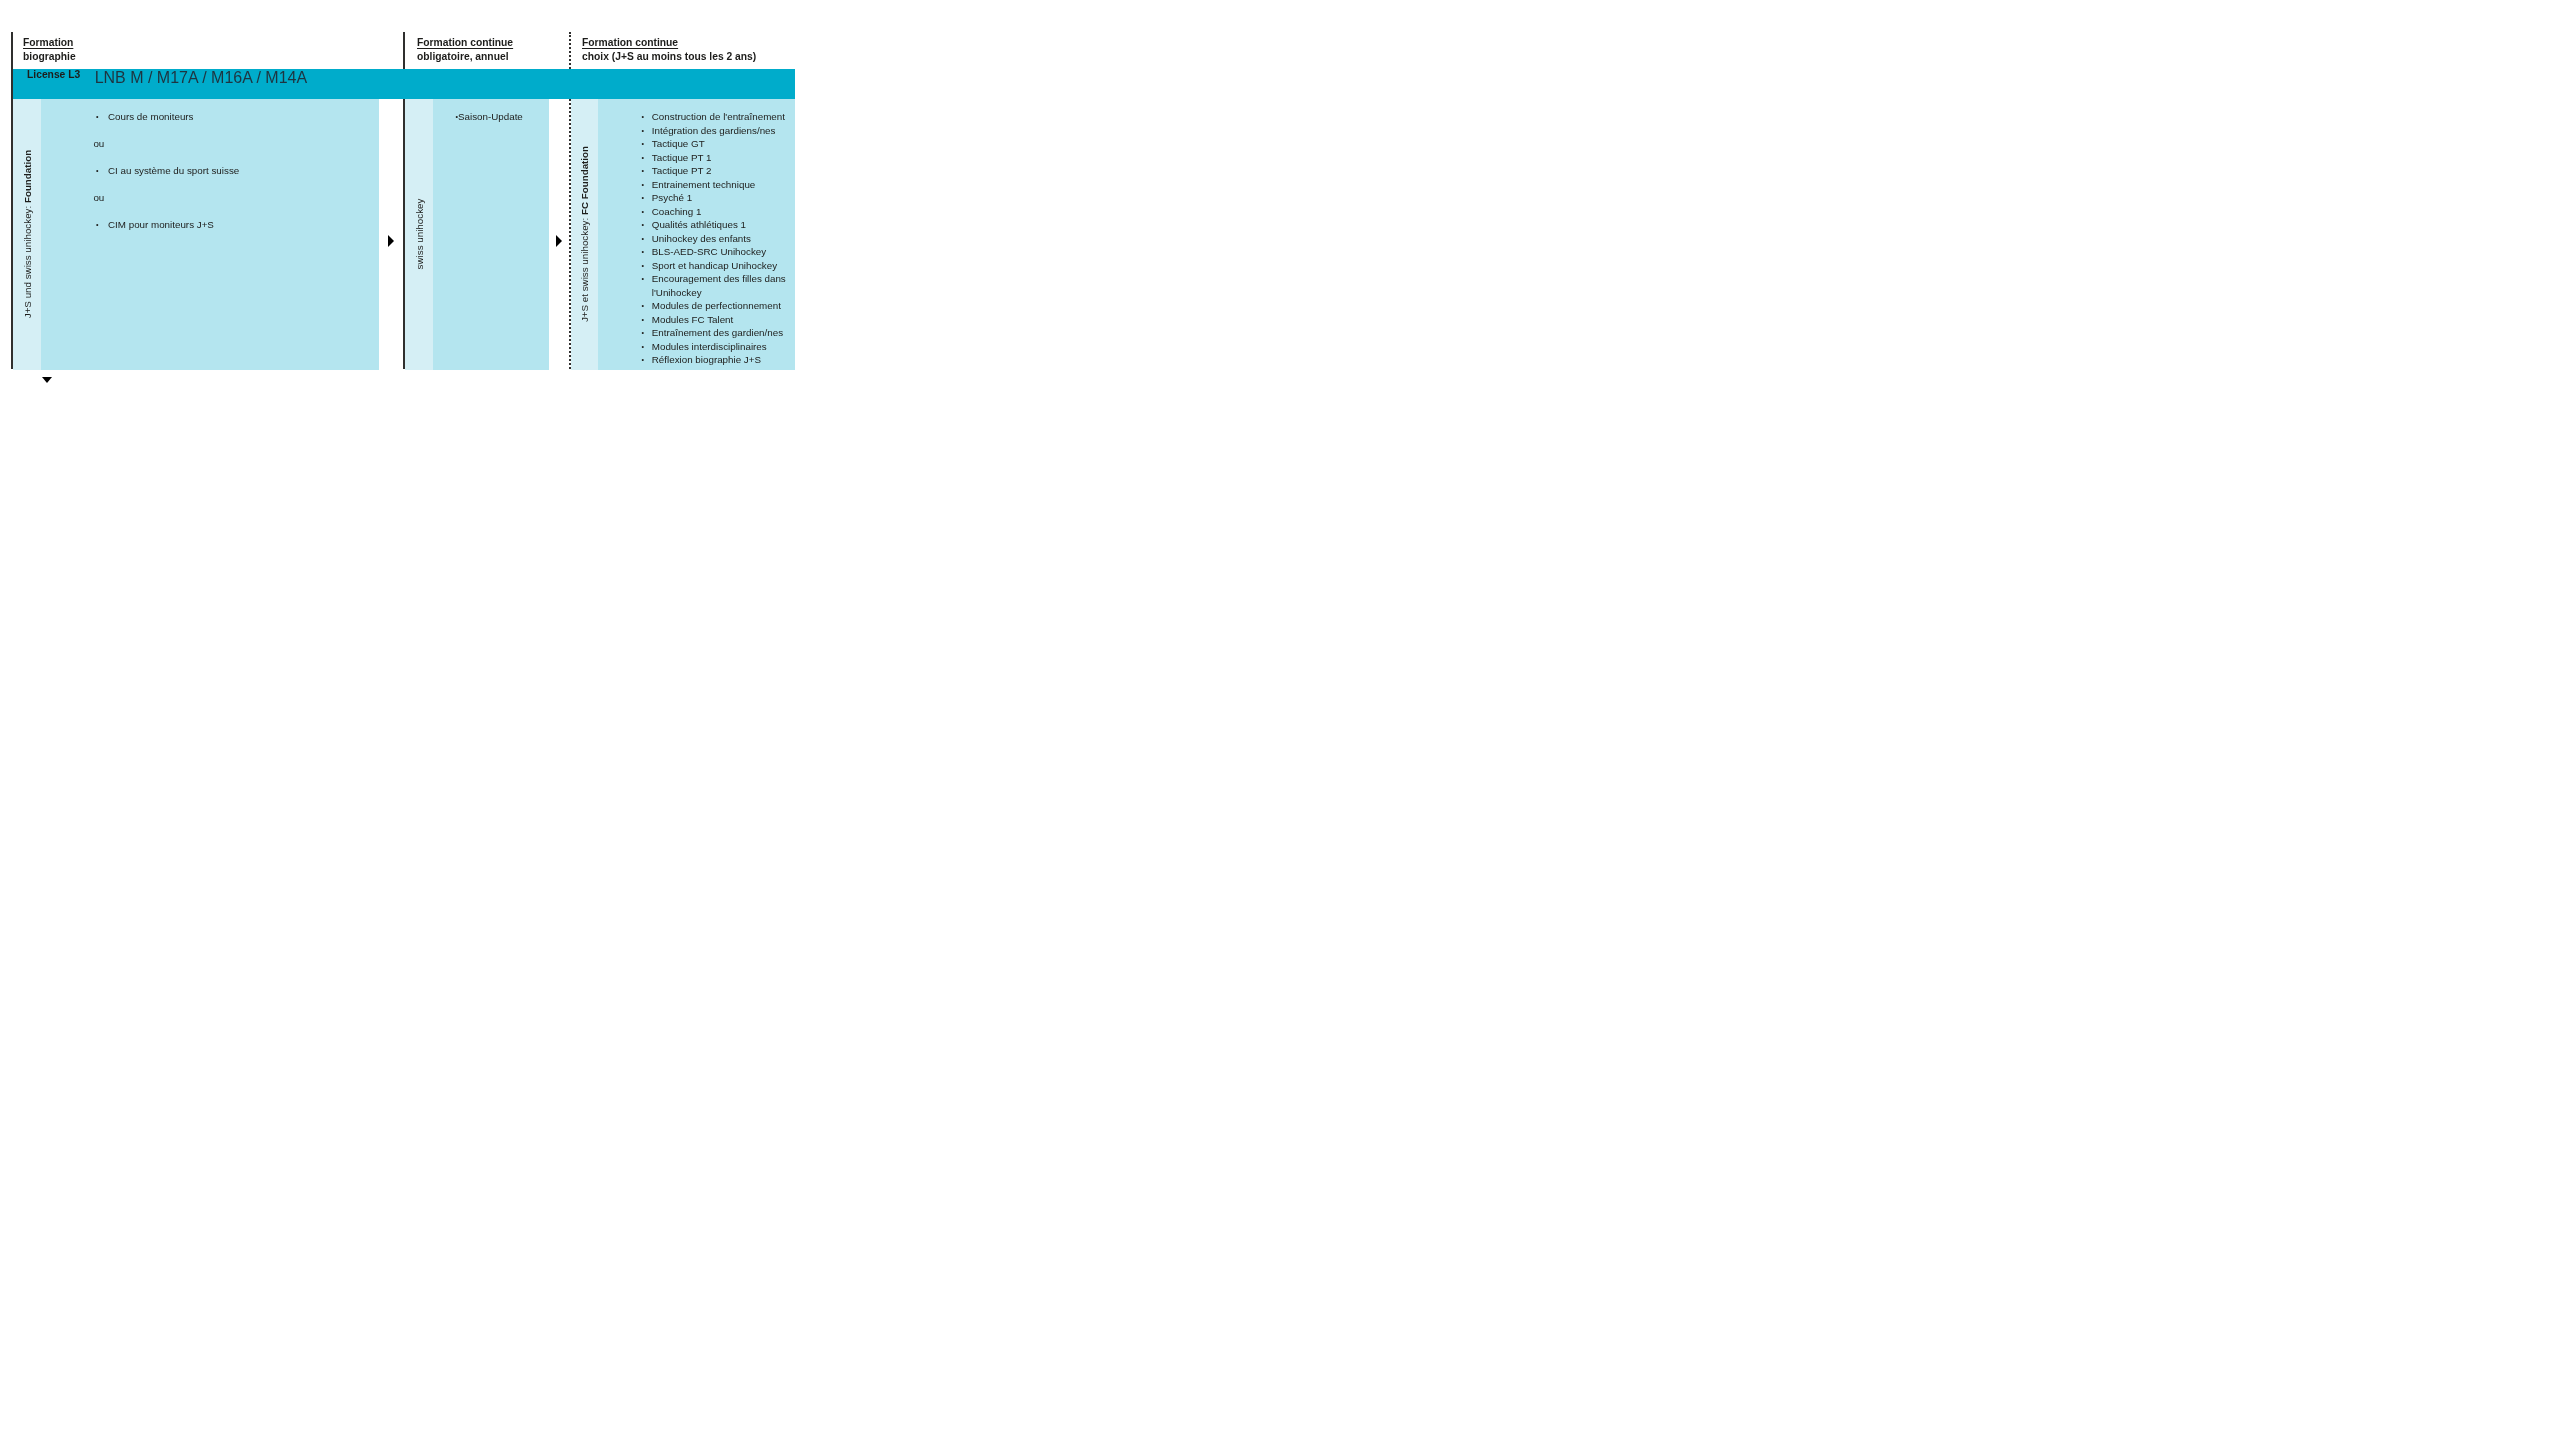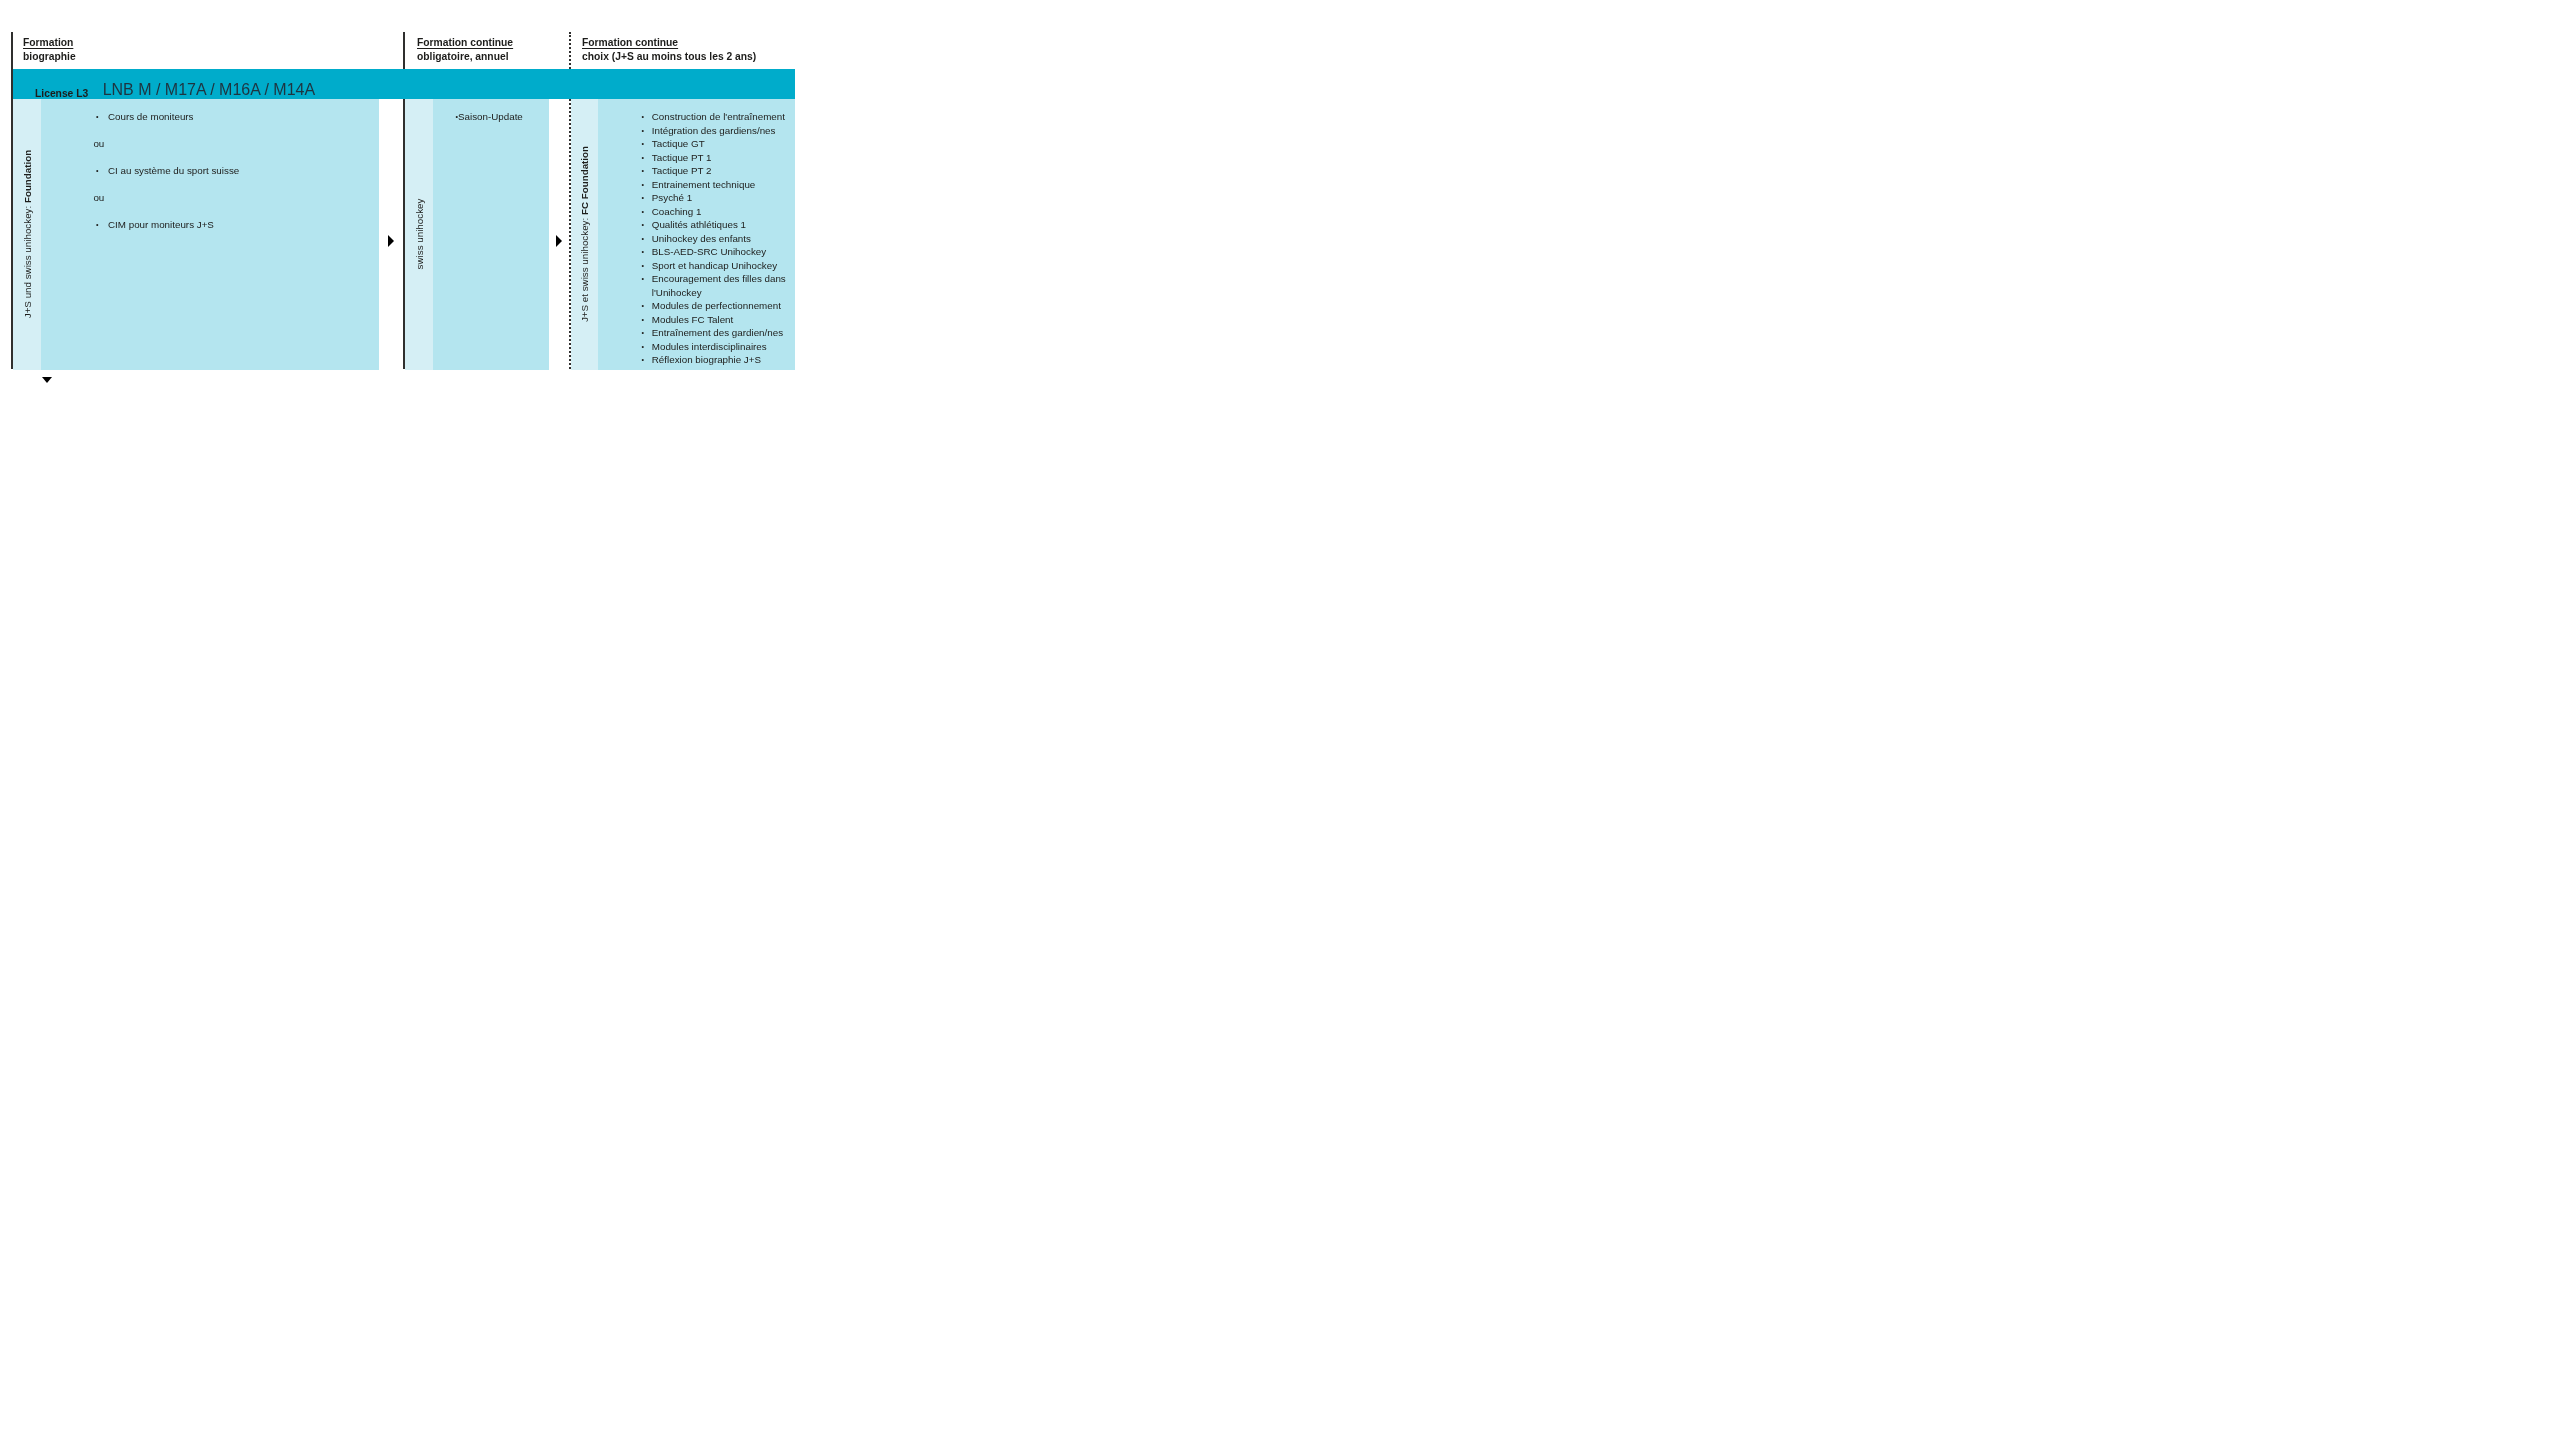--- a/index.html
+++ b/index.html
@@ -9,21 +9,21 @@
   }
   
   .vline{position:absolute;top:32px;height:337px;width:2.1px;background:#2f2f2e;}
   .vline.dotted{width:0;background:none;border-left:2.1px dotted #2f2f2e;}
   
   .colhead{position:absolute;top:24px;font-size:10.3px;font-weight:bold;line-height:14px;white-space:nowrap;margin-top:12px;}
   .colhead .u{text-decoration:underline;text-decoration-thickness:1.3px;text-underline-offset:2.1px;}
   
   .license-bar{
     position:absolute;left:13px;top:69px;width:782px;height:30px;background:#00accb;
-    display:flex;align-items:flex-end;padding-left:22px;box-sizing:border-box;white-space:nowrap;
+    display:flex;align-items:flex-start;padding-left:14px;box-sizing:border-box;white-space:nowrap;
   }
   .license-bar .ttl{font-size:10.3px;font-weight:bold;color:#1d1d1b;}
   .license-bar .leagues{font-size:16px;font-weight:normal;color:#1e3440;margin-left:14.4px;}
   
   .strip{position:absolute;top:99px;height:271px;background:#d5eff5;}
   .panel{position:absolute;top:99px;height:271px;background:#b4e5ef;}
   
   .vlabel{
     position:absolute;width:271px;height:28px;line-height:28px;text-align:center;
     font-size:9.8px;transform:rotate(-90deg);white-space:nowrap;

